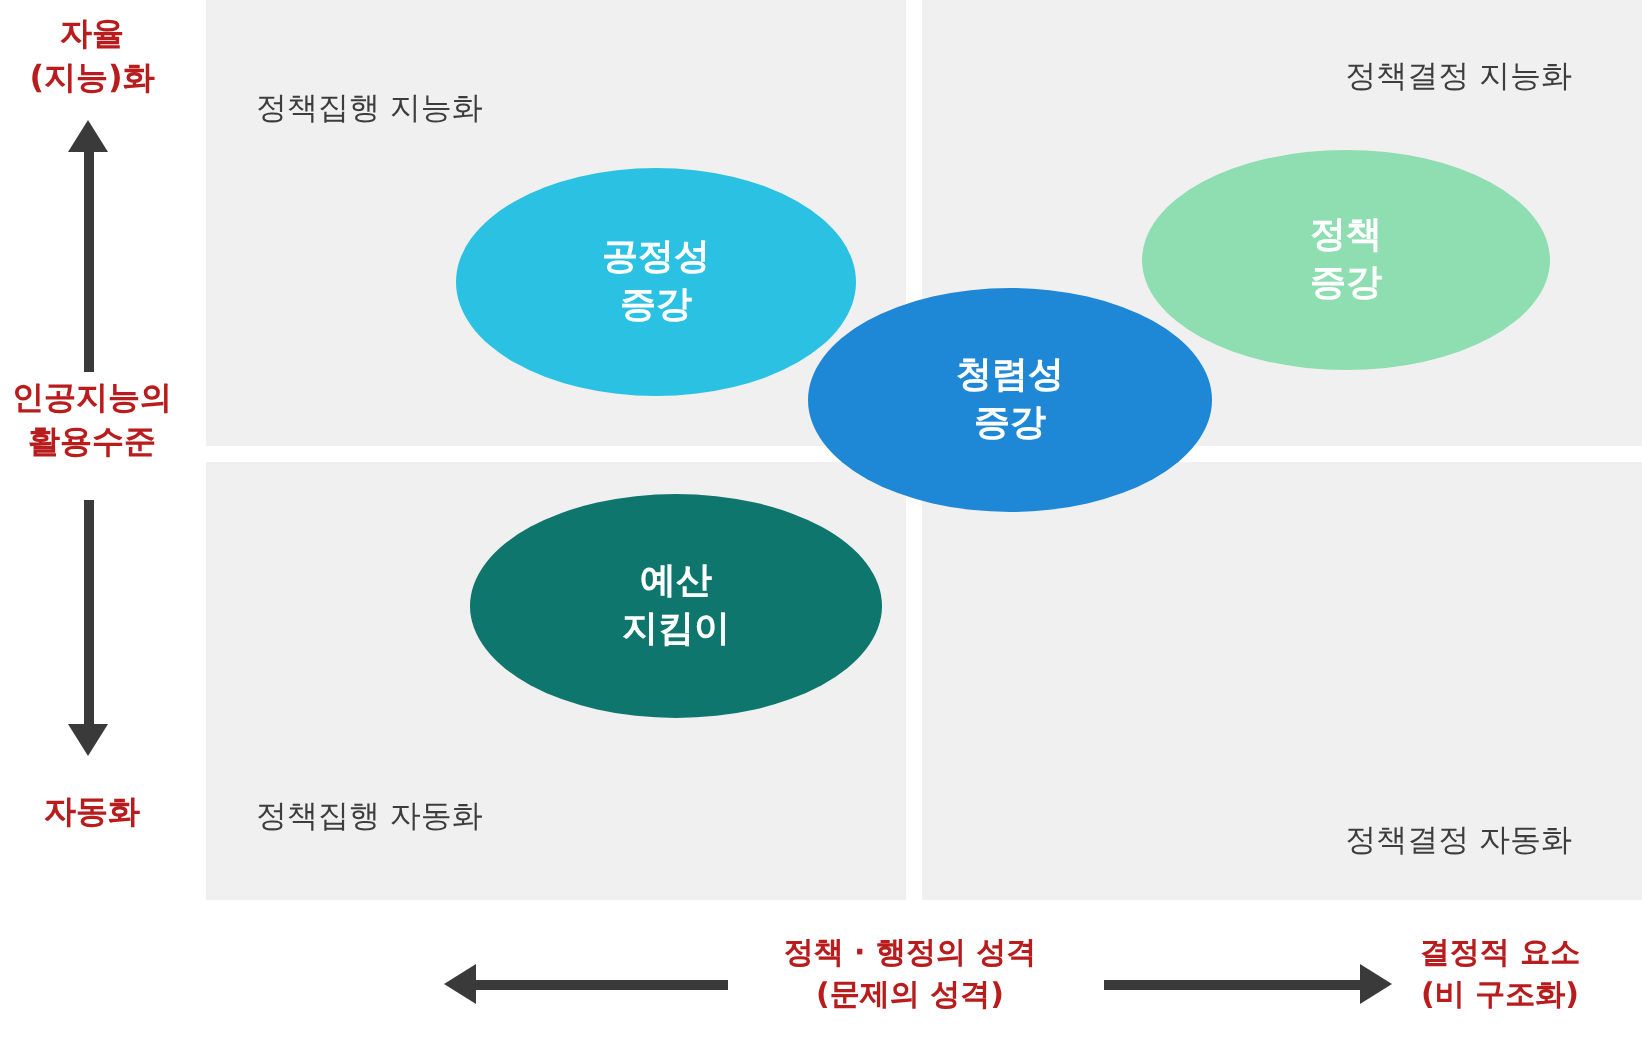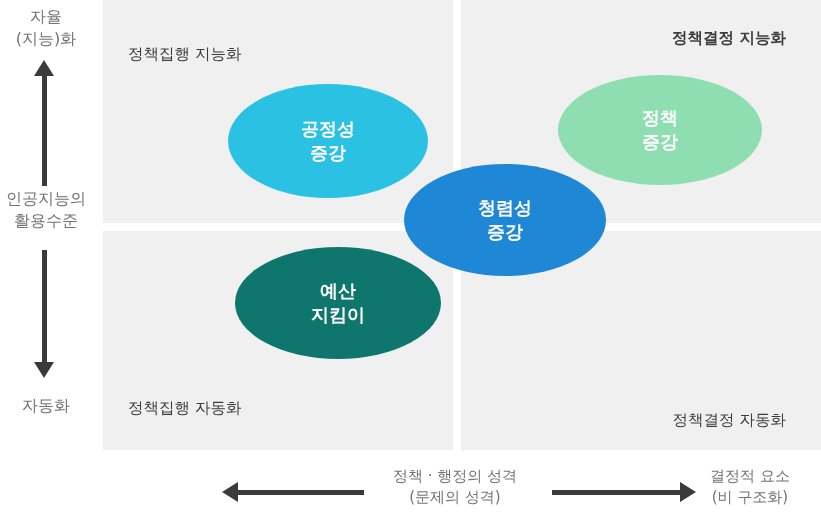--- a/index.html
+++ b/index.html
@@ -21,49 +21,49 @@
   .q-br { left: 461px; top: 231px; width: 360px; height: 219px; }
 
   .q-label {
     position: absolute;
     font-size: 15.5px;
     color: #3d3d3d;
     font-weight: 500;
     white-space: nowrap;
   }
   .ql-tl { left: 128px; top: 44px; }
-  .ql-tr { right: 35px; top: 28px; text-align: center; font-weight: bold; }
+  .ql-tr { right: 35px; top: 28px; text-align: center; }
   .ql-bl { left: 128px; top: 398px; }
   .ql-br { right: 35px; top: 410px; text-align: right; }
 
   .bubble {
     position: absolute;
     border-radius: 50%;
     display: flex;
     flex-direction: column;
     align-items: center;
     justify-content: center;
     text-align: center;
     color: #ffffff;
     font-weight: bold;
     font-size: 18px;
     line-height: 1.35;
   }
   .b-fairness  { left: 228px; top: 84px;  width: 200px; height: 114px; z-index: 2; }
-  .b-policy    { left: 558px; top: 75px;  width: 204px; height: 110px; z-index: 2; }
+  .b-policy    { left: 571px; top: 75px;  width: 204px; height: 110px; z-index: 2; }
   .b-budget    { left: 235px; top: 247px; width: 206px; height: 112px; z-index: 2; }
-  .b-integrity { left: 404px; top: 164px; width: 202px; height: 112px; z-index: 3; }
+  .b-integrity { left: 404px; top: 144px; width: 202px; height: 112px; z-index: 3; }
   .bubble span { display: block; }
 
   .axis-label {
     position: absolute;
     text-align: center;
-    color: #737373;
+    color: #b91c1c;
     line-height: 1.35;
-    font-weight: 400;
+    font-weight: 700;
   }
   .al-y { left: 0; width: 92px; font-size: 16px; }
   .al-y-top { top: 6px; }
   .al-y-mid { top: 188px; }
   .al-y-bot { top: 395px; }
   .al-x { font-size: 15px; top: 466px; line-height: 1.4; }
   .al-x-left   { left: 93px;  width: 112px; }
   .al-x-center { left: 370px; width: 170px; }
   .al-x-right  { left: 694px; width: 112px; }
 

